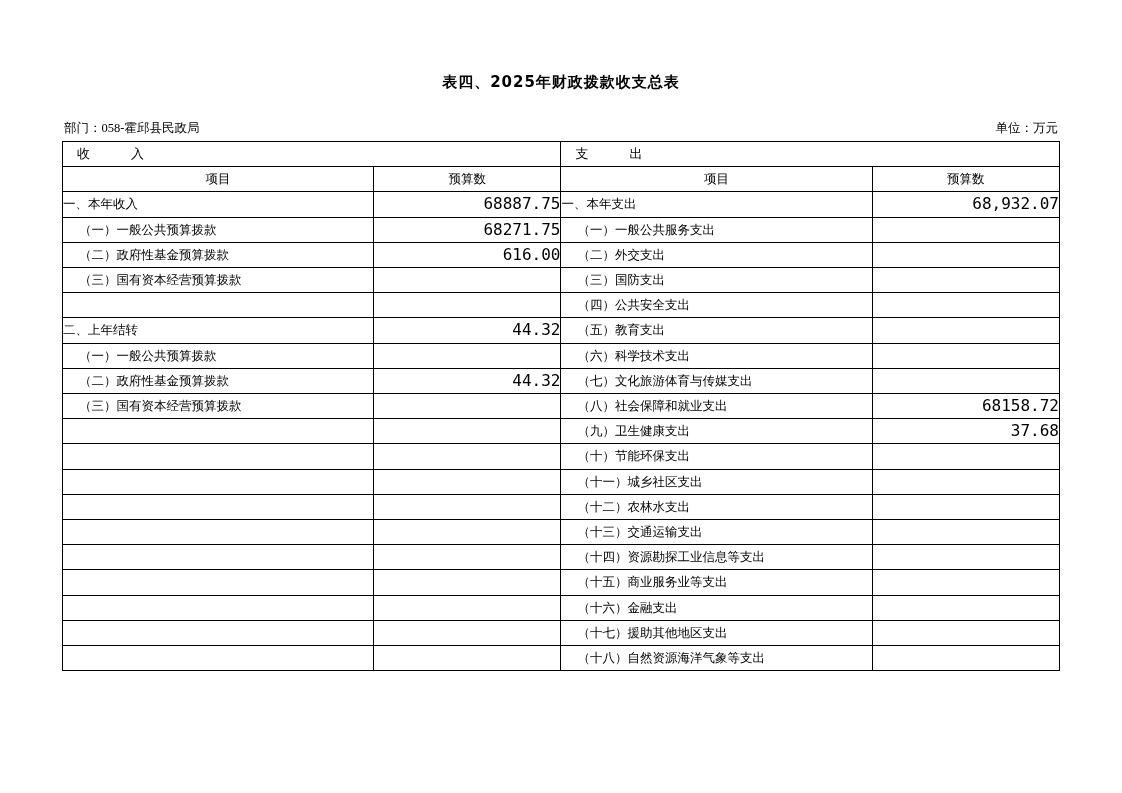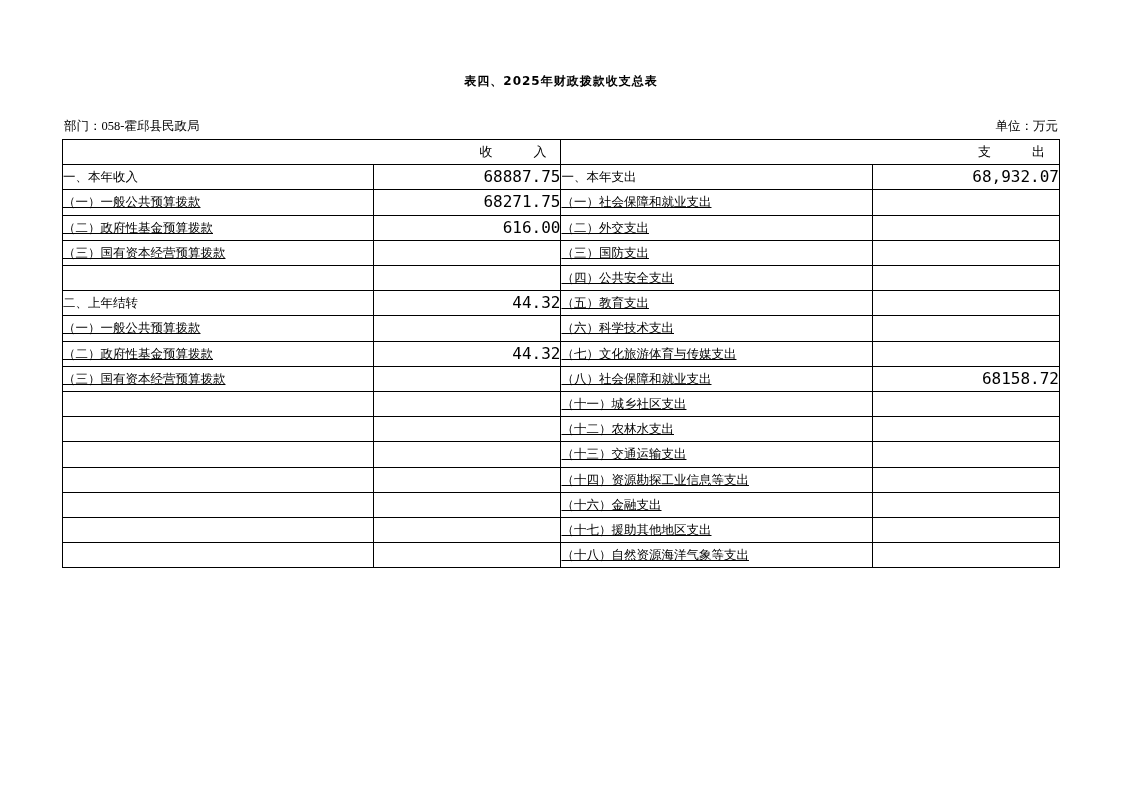--- a/index.html
+++ b/index.html
@@ -17,21 +17,21 @@
   }
   .page {
     width: 1122px;
     height: 793px;
     box-sizing: border-box;
     padding: 0 62px;
     position: relative;
   }
   .doc-title {
     text-align: center;
-    font-size: 12px;
+    font-size: 15px;
     font-weight: bold;
     font-family: "DejaVu Sans", "Liberation Sans", sans-serif;
     letter-spacing: 1px;
     margin: 0;
     padding-top: 73px;
   }
   .meta-row {
     display: flex;
     justify-content: space-between;
     align-items: flex-end;
@@ -52,36 +52,36 @@
     border: 1px solid #000000;
     padding: 0;
     height: 24.2px;
     line-height: 24.2px;
     font-weight: normal;
     vertical-align: middle;
     overflow: hidden;
     white-space: nowrap;
   }
   .grp-head {
-    text-align: right;
+    text-align: left;
     letter-spacing: 14px;
     text-indent: 14px;
     font-size: 13px;
   }
   .col-head {
     text-align: center;
     font-size: 12.5px;
   }
   .item-cell {
     text-align: left;
     padding-left: 8px;
     margin-left: 13px;
   }
   .item-cell.indent {
-    text-decoration: underline;
+    padding-left: 16px;
   }
   .num-cell {
     text-align: right;
     padding-right: 8px;
     font-family: "DejaVu Sans Mono", "Liberation Mono", monospace;
     font-size: 16px;
   }
   col.c-item { width: 31.2%; }
   col.c-num  { width: 18.8%; }
 </style>
@@ -102,32 +102,38 @@
       <col class="c-item">
         <col class="c-num">
         <col class="c-item">
         <col class="c-num">
     </colgroup>
     <thead>
       <tr>
         <td colspan="2" class="grp-head">收　入</td>
         <td colspan="2" class="grp-head">支　出</td>
       </tr>
+      <tr>
+        <td class="col-head">项目</td>
+        <td class="col-head">预算数</td>
+        <td class="col-head">项目</td>
+        <td class="col-head">预算数</td>
+      </tr>
     </thead>
     <tbody id="table-body">
         <tr>
           <td class="item-cell">一、本年收入</td>
           <td class="num-cell">68887.75</td>
           <td class="item-cell">一、本年支出</td>
           <td class="num-cell">68,932.07</td>
         </tr>
         <tr>
           <td class="item-cell indent">（一）一般公共预算拨款</td>
           <td class="num-cell">68271.75</td>
-          <td class="item-cell indent">（一）社会保障和就业支出</td>
+          <td class="item-cell indent">（一）一般公共服务支出</td>
           <td class="num-cell"></td>
         </tr>
         <tr>
           <td class="item-cell indent">（二）政府性基金预算拨款</td>
           <td class="num-cell">616.00</td>
           <td class="item-cell indent">（二）外交支出</td>
           <td class="num-cell"></td>
         </tr>
         <tr>
           <td class="item-cell indent">（三）国有资本经营预算拨款</td>
@@ -161,39 +167,57 @@
         </tr>
         <tr>
           <td class="item-cell indent">（三）国有资本经营预算拨款</td>
           <td class="num-cell"></td>
           <td class="item-cell indent">（八）社会保障和就业支出</td>
           <td class="num-cell">68158.72</td>
         </tr>
         <tr>
           <td class="item-cell"></td>
           <td class="num-cell"></td>
+          <td class="item-cell indent">（九）卫生健康支出</td>
+          <td class="num-cell">37.68</td>
+        </tr>
+        <tr>
+          <td class="item-cell"></td>
+          <td class="num-cell"></td>
+          <td class="item-cell indent">（十）节能环保支出</td>
+          <td class="num-cell"></td>
+        </tr>
+        <tr>
+          <td class="item-cell"></td>
+          <td class="num-cell"></td>
           <td class="item-cell indent">（十一）城乡社区支出</td>
           <td class="num-cell"></td>
         </tr>
         <tr>
           <td class="item-cell"></td>
           <td class="num-cell"></td>
           <td class="item-cell indent">（十二）农林水支出</td>
           <td class="num-cell"></td>
         </tr>
         <tr>
           <td class="item-cell"></td>
           <td class="num-cell"></td>
           <td class="item-cell indent">（十三）交通运输支出</td>
           <td class="num-cell"></td>
         </tr>
         <tr>
           <td class="item-cell"></td>
           <td class="num-cell"></td>
           <td class="item-cell indent">（十四）资源勘探工业信息等支出</td>
+          <td class="num-cell"></td>
+        </tr>
+        <tr>
+          <td class="item-cell"></td>
+          <td class="num-cell"></td>
+          <td class="item-cell indent">（十五）商业服务业等支出</td>
           <td class="num-cell"></td>
         </tr>
         <tr>
           <td class="item-cell"></td>
           <td class="num-cell"></td>
           <td class="item-cell indent">（十六）金融支出</td>
           <td class="num-cell"></td>
         </tr>
         <tr>
           <td class="item-cell"></td>

